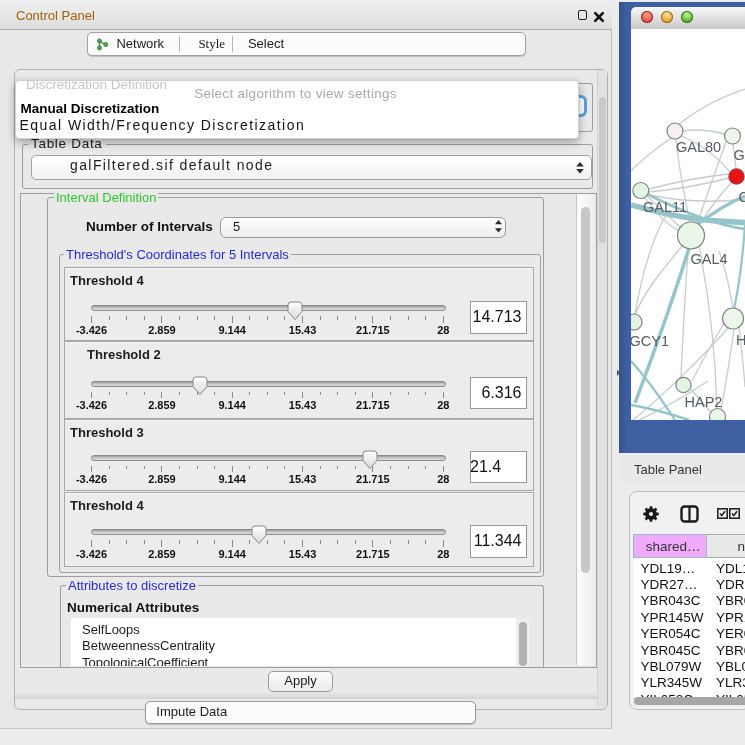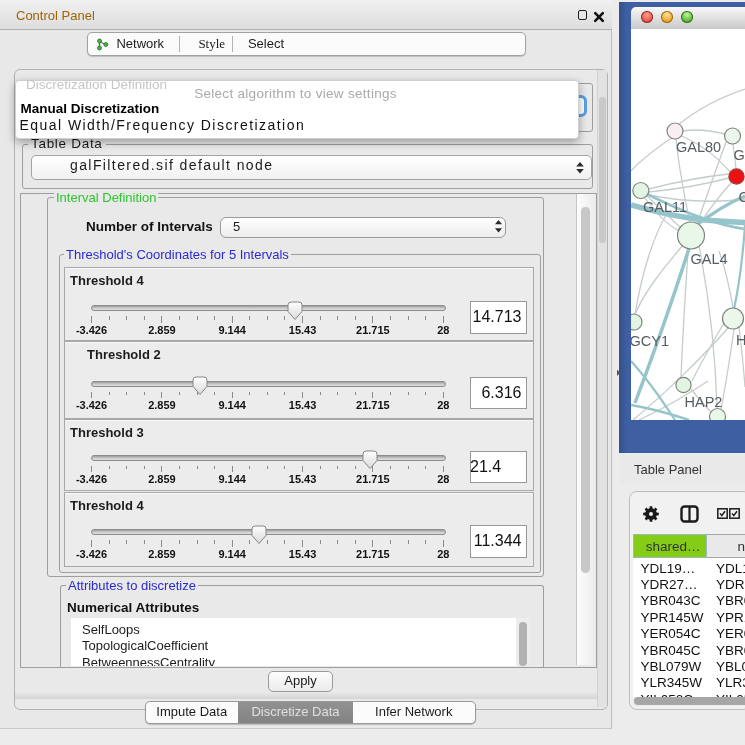--- a/index.html
+++ b/index.html
@@ -145,30 +145,28 @@
       </linearGradient>
     </defs>
   </svg>
 <div class="ab" style="left:470px;top:525.0px;width:54.5px;height:30.5px;background:#fff;border:1px solid #989898;"></div>
 <div class="ab" style="left:470px;top:525.0px;width:51.5px;height:32.5px;font-size:16px;line-height:32.5px;text-align:right;color:#111;">11.344</div>
 <div class="ab" style="left:60px;top:584.5px;width:482px;height:81px;border:1px solid #9e9e9e;border-top-left-radius:3px;border-top-right-radius:3px;border-bottom:none;"></div>
 <div class="ab t13" style="left:66px;top:578px;background:#e9e9e9;padding:0 2px;color:#2a2ad2;">Attributes to discretize</div>
 <div class="ab b" style="left:67px;top:599.5px;font-size:13.5px;line-height:15px;color:#111;white-space:nowrap;">Numerical Attributes</div>
 <div class="ab" style="left:70.5px;top:618px;width:445px;height:47.5px;background:#fff;overflow:hidden;">
     <div class="t13" style="margin:3.5px 0 0 11.5px;">SelfLoops</div>
+    <div class="t13" style="margin:1.5px 0 0 11.5px;">BetweennessCentrality</div>
     <div class="t13" style="margin:1.5px 0 0 11.5px;">TopologicalCoefficient</div>
-    <div class="t13" style="margin:1.5px 0 0 11.5px;">BetweennessCentrality</div>
   </div>
 <div class="ab" style="left:515.5px;top:618px;width:14px;height:47.5px;background:#ededed;"></div>
 <div class="ab" style="left:518.5px;top:621.5px;width:8.5px;height:44px;background:#b2b2b2;border-radius:4px;"></div>
 <div class="ab" style="left:268px;top:670.5px;width:63px;height:19px;background:linear-gradient(180deg,#fdfdfd,#ebebeb);border:1px solid #9a9a9a;border-radius:5px;text-align:center;font-size:13px;line-height:17px;color:#1c1c1c;">Apply</div>
 <div class="ab" style="left:144.5px;top:700.5px;width:329px;height:21px;background:#fbfbfb;border:1px solid #9a9a9a;border-radius:5px;box-shadow:0 1px 1px rgba(0,0,0,0.2);overflow:hidden;">
 <div class="seg" style="left:0;width:92.5px;line-height:20px;">Impute Data</div>
-<div class="seg" style="left:92.5px;width:115px;line-height:20px;background:linear-gradient(180deg,#919191,#838383);color:#e0e0e0;">Discretize Data</div>
-<div class="seg" style="left:207.5px;width:121.5px;line-height:20px;">Infer Network</div>
 </div>
 <div class="ab" style="left:14.5px;top:80px;width:562px;height:57px;background:#fff;border:1px solid #d0d0d0;border-radius:4px;box-shadow:0 3px 8px rgba(0,0,0,0.35);"></div>
 <div class="ab" style="left:26px;top:76.5px;font-size:13.5px;line-height:15px;color:#c6c6c6;white-space:nowrap;z-index:5;">Discretization Definition</div>
 <div class="ab t13" style="left:14.5px;width:562px;text-align:center;color:#a9a9a9;font-size:13.5px;letter-spacing:0.3px;top:85.5px;">Select algorithm to view settings</div>
 <div class="ab b" style="left:20.5px;top:101px;font-size:13.5px;line-height:15px;color:#000;white-space:nowrap;">Manual Discretization</div>
 <div class="ab" style="left:19.5px;top:116.5px;font-size:14px;letter-spacing:1.45px;line-height:16px;color:#111;white-space:nowrap;">Equal Width/Frequency Discretization</div>
 <div class="ab" style="left:618.5px;top:1.5px;width:126.5px;height:451.5px;background:linear-gradient(90deg,#33518e,#3e5fa2 8px);"></div>
 <div class="ab" style="left:631px;top:7px;width:114px;height:21.5px;background:linear-gradient(180deg,#f8f8f8,#c9c9c9);border-top-left-radius:5px;border-bottom:1px solid #8f8f8f;"></div>
 <div class="ab" style="left:641px;top:11.3px;width:12px;height:12px;border-radius:50%;background:radial-gradient(circle at 50% 30%,#ff9d96,#ee5f55 55%,#b0392f);box-shadow:inset 0 0 0 1px #8f2f26;"></div>
 <div class="ab" style="left:661px;top:11.3px;width:12px;height:12px;border-radius:50%;background:radial-gradient(circle at 50% 30%,#ffe0a0,#f0ad3b 55%,#c07f1d);box-shadow:inset 0 0 0 1px #9a6b13;"></div>
@@ -246,21 +244,21 @@
     <line x1="9.5" y1="2" x2="9.5" y2="16" stroke="#1a1a1a" stroke-width="2.2"></line>
   </svg>
 <svg class="ab" style="left:716.5px;top:508px" width="11" height="11">
     <rect x="0.8" y="0.8" width="9.4" height="9.4" fill="none" stroke="#1a1a1a" stroke-width="1.5"></rect>
     <path d="M3,5.4 L4.8,7.6 L8,3.2" fill="none" stroke="#1a1a1a" stroke-width="1.5"></path>
   </svg>
 <svg class="ab" style="left:728.5px;top:508px" width="11" height="11">
     <rect x="0.8" y="0.8" width="9.4" height="9.4" fill="none" stroke="#1a1a1a" stroke-width="1.5"></rect>
     <path d="M3,5.4 L4.8,7.6 L8,3.2" fill="none" stroke="#1a1a1a" stroke-width="1.5"></path>
   </svg>
-<div class="ab" style="left:632.8px;top:533.5px;width:73.8px;height:24.5px;background:#84cc16;border:1px solid #9db9c4;box-sizing:border-box;text-align:center;font-size:13.5px;line-height:23px;color:#333;padding-left:7px;">shared…</div>
+<div class="ab" style="left:632.8px;top:533.5px;width:73.8px;height:24.5px;background:#f0abfc;border:1px solid #9db9c4;box-sizing:border-box;text-align:center;font-size:13.5px;line-height:23px;color:#333;padding-left:7px;">shared…</div>
 <div class="ab" style="left:706.6px;top:533.5px;width:38.4px;height:24.5px;background:#e9e9e9;border-top:1px solid #a8a8a8;border-bottom:1px solid #a8a8a8;box-sizing:border-box;overflow:hidden;font-size:13.5px;line-height:23px;color:#333;"><span style="margin-left:31px;">name</span></div>
 <div class="ab" style="left:632.8px;top:558px;width:112.2px;height:138.5px;background:#fff;overflow:hidden;">
 
 <div class="ab" style="left:7.6px;top:2.5px;font-size:13.5px;line-height:15px;color:#111;white-space:nowrap;">YDL19…</div>
 <div class="ab" style="left:83.3px;top:2.5px;font-size:13.5px;line-height:15px;color:#111;white-space:nowrap;">YDL194W</div>
 <div class="ab" style="left:7.6px;top:18.9px;font-size:13.5px;line-height:15px;color:#111;white-space:nowrap;">YDR27…</div>
 <div class="ab" style="left:83.3px;top:18.9px;font-size:13.5px;line-height:15px;color:#111;white-space:nowrap;">YDR277C</div>
 <div class="ab" style="left:7.6px;top:35.3px;font-size:13.5px;line-height:15px;color:#111;white-space:nowrap;">YBR043C</div>
 <div class="ab" style="left:83.3px;top:35.3px;font-size:13.5px;line-height:15px;color:#111;white-space:nowrap;">YBR043C</div>
 <div class="ab" style="left:7.6px;top:51.7px;font-size:13.5px;line-height:15px;color:#111;white-space:nowrap;">YPR145W</div>

